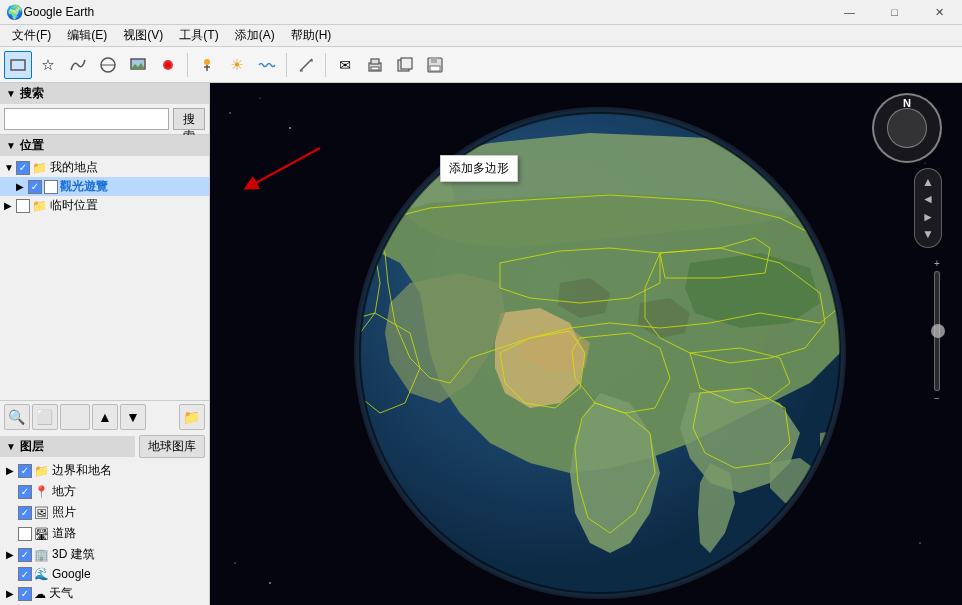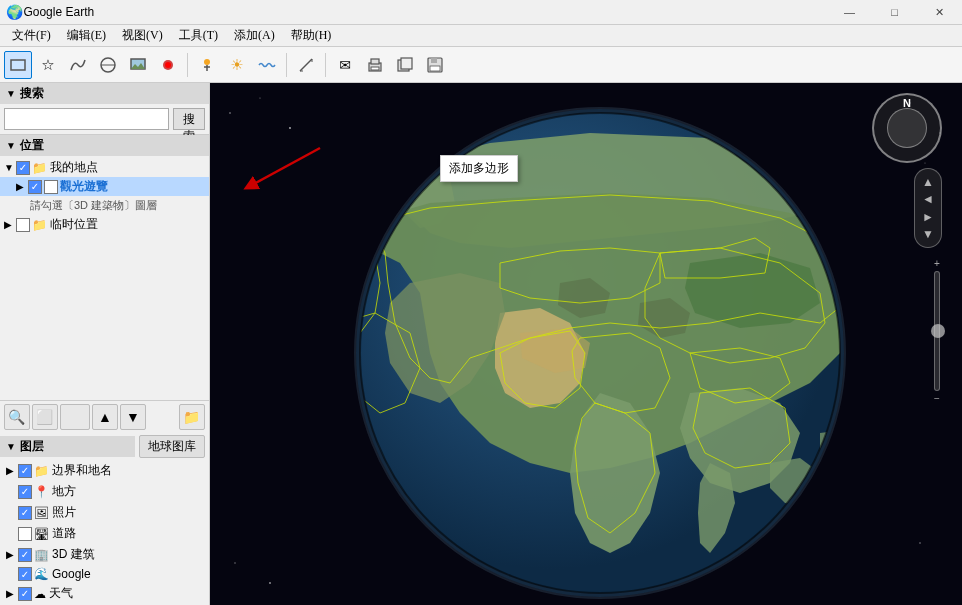--- a/index.html
+++ b/index.html
@@ -15,21 +15,21 @@
       width: 45px; height: 25px; display: flex; align-items: center; justify-content: center;
       cursor: pointer; font-size: 11px; color: #444;
     }
 
     
     #menu-bar {
       height: 22px; background: #f0f0f0; display: flex; align-items: center;
       border-bottom: 1px solid #ccc; padding: 0 4px;
     }
     .menu-item {
-      padding: 2px 8px; cursor: pointer; font-size: 12px; color: #000; font-family: Liberation Serif, serif;
+      padding: 2px 8px; cursor: pointer; font-size: 12px; color: #000;
     }
 
     
     #toolbar {
       height: 36px; background: #f5f5f5; display: flex; align-items: center;
       border-bottom: 1px solid #ccc; padding: 0 4px; gap: 2px;
     }
     .tb-btn {
       width: 28px; height: 28px; border: 1px solid transparent; background: transparent;
       cursor: pointer; display: flex; align-items: center; justify-content: center;
@@ -272,21 +272,20 @@
           <span class="item-label">我的地点</span>
         </div>
 
         <div class="tree-item selected" style="padding-left: 16px;">
           <span class="expand-arrow">▶</span>
           <div class="checkbox checked">✓</div>
           <div style="width:14px; height:14px; border:1px solid #777; background:white; margin-right:2px; display:flex; align-items:center; justify-content:center;"></div>
           <span class="item-label blue">觀光遊覽</span>
         </div>
 
-        <div class="sub-note">請勾選〔3D 建築物〕圖層</div>
 
         <div class="tree-item" style="padding-left: 4px;">
           <span class="expand-arrow">▶</span>
           <div class="checkbox"></div>
           <span class="folder-icon">📁</span>
           <span class="item-label">临时位置</span>
         </div>
       </div>
 
       <div id="sidebar-bottom">

